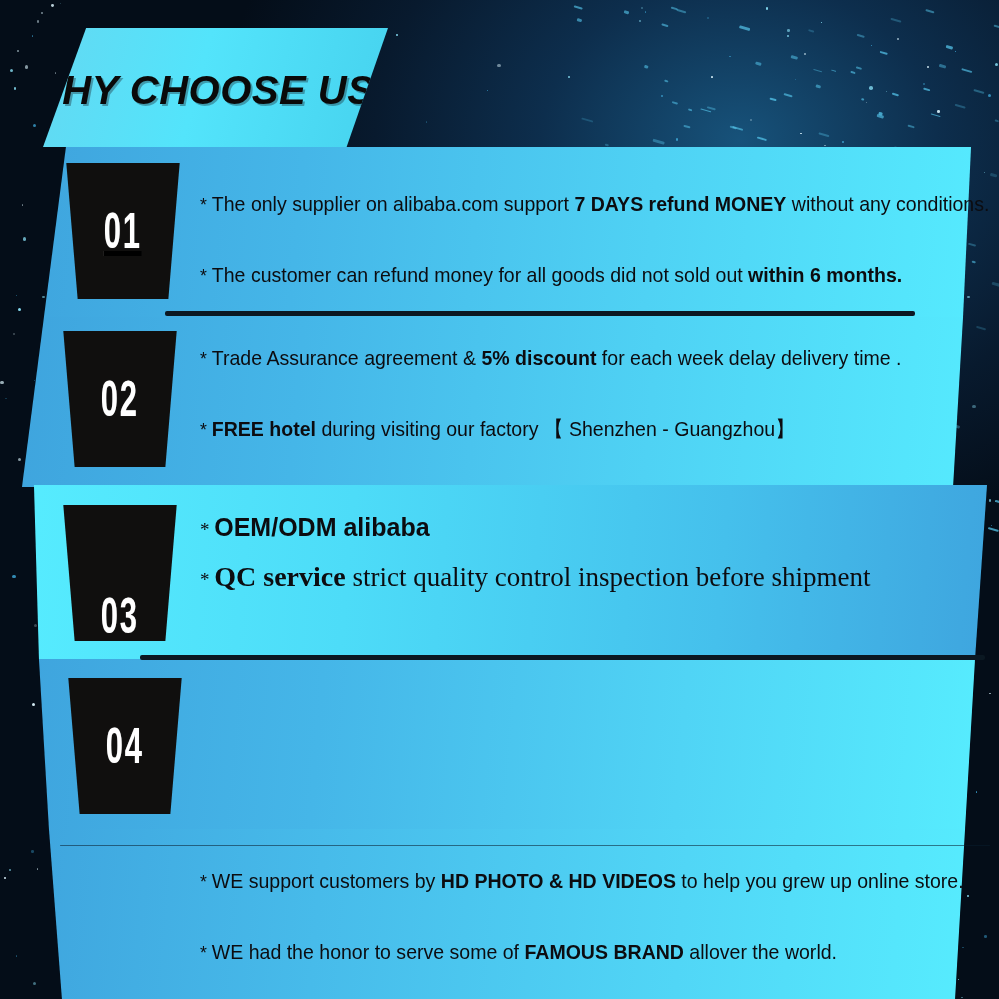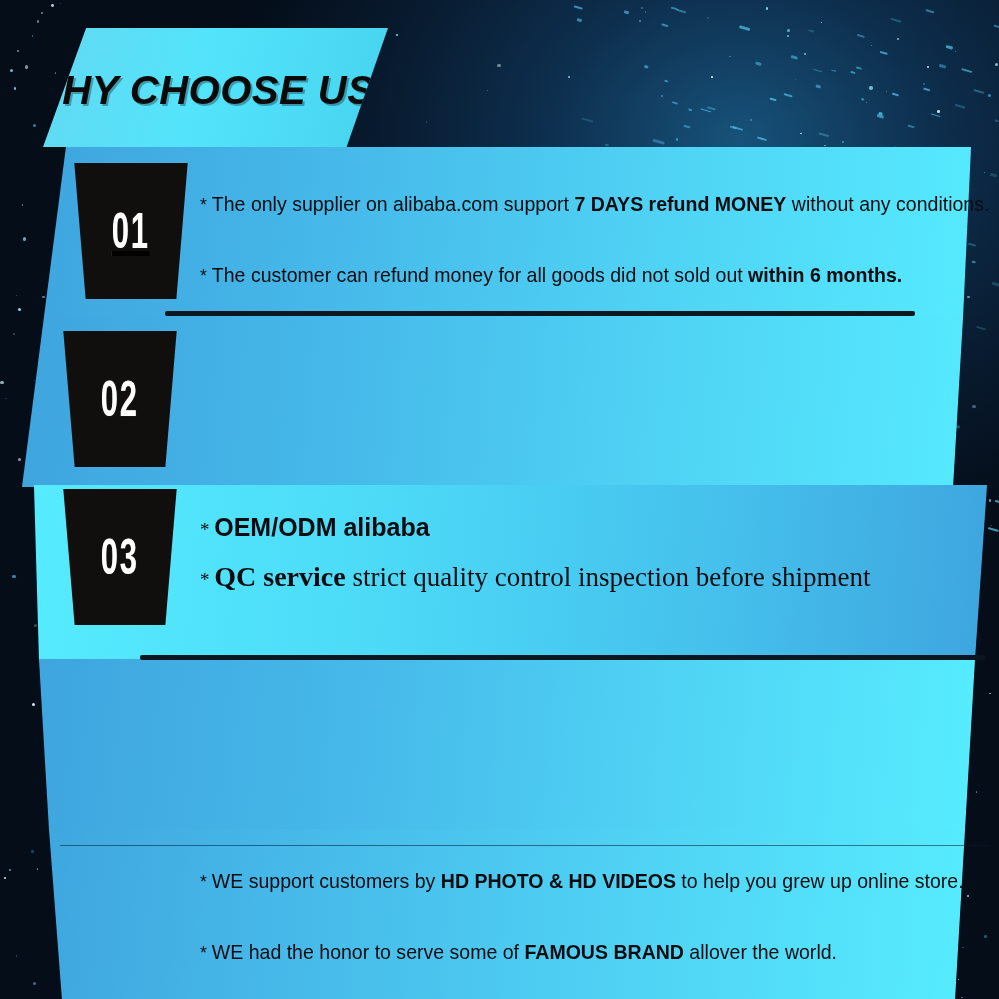--- a/index.html
+++ b/index.html
@@ -83,23 +83,23 @@
     clip-path:polygon(5% 0%, 95% 0%, 86% 100%, 14% 100%);
     display:flex;align-items:center;justify-content:center;
     filter:drop-shadow(0 2px 2px rgba(0,0,0,.35));
   }
   .badge .num{
     color:#fff;font-size:50px;font-weight:bold;
     font-family:"Liberation Sans Narrow","Liberation Sans","DejaVu Sans",sans-serif;
     transform:scaleX(.62);letter-spacing:3px;line-height:1;
     text-shadow:0 0 1px rgba(255,255,255,.4);
   }
-  .b1{left:68px;top:163px;text-decoration:underline;}
+  .b1{left:60px;top:163px;text-decoration:underline;}
   .b2{left:57px;top:331px;}
-  .b3{left:57px;top:489px;}
+  .b3{left:57px;top:505px;align-items:flex-end;}
   .b4{left:62px;top:678px;}
   .b5{left:66px;top:848px;}
 
   
   .rule{position:absolute;height:5px;background:#0b1822;border-radius:2px;}
   .rule.r1{left:165px;top:311px;width:750px;}
   .rule.r2{left:140px;top:655px;width:845px;}
   .rule.r3{left:60px;top:845px;width:930px;height:1px;background:rgba(10,30,45,.55);}
 
   
@@ -568,25 +568,32 @@
 
   <div class="badge b1">
       <span class="num">01</span>
     </div>
   <div class="badge b2">
       <span class="num">02</span>
     </div>
   <div class="badge b3">
       <span class="num">03</span>
     </div>
+  <div class="badge b4">
+      <span class="num">04</span>
+    </div>
 
   <div class="lines t1" id="t1">
       <div class="line"><span class="star">* </span><span>The only supplier on alibaba.com support </span><b>7 DAYS refund MONEY</b><span> without any conditions.</span></div>
       <div class="line"><span class="star">* </span><span>The customer can refund money for all goods did not sold out </span><b>within 6 months.</b></div>
     </div>
+  <div class="lines t2" id="t2">
+      <div class="line"><span class="star">* </span><span>Trade Assurance agreement &amp; </span><b>5% discount</b><span> for each week delay delivery time .</span></div>
+      <div class="line"><span class="star">* </span><b>FREE hotel</b><span> during visiting our factory 【 Shenzhen - Guangzhou】</span></div>
+    </div>
   <div class="lines t3" id="t3">
       <div class="line"><span class="star">* </span><b class="hd">OEM/ODM alibaba</b></div>
       <div class="line ln3"><span class="star">* </span><b class="qc">QC service</b><span class="rest"> strict quality control inspection before shipment</span></div>
     </div>
   <div class="lines t5" id="t5">
       <div class="line"><span class="star">* </span><span> WE support customers by </span><b>HD PHOTO &amp; HD VIDEOS</b><span>  to help you grew up online store.</span></div>
       <div class="line"><span class="star">* </span><span> WE had the honor to serve some of  </span><b>FAMOUS BRAND</b><span> allover the world.</span></div>
     </div>
 
 </div>

